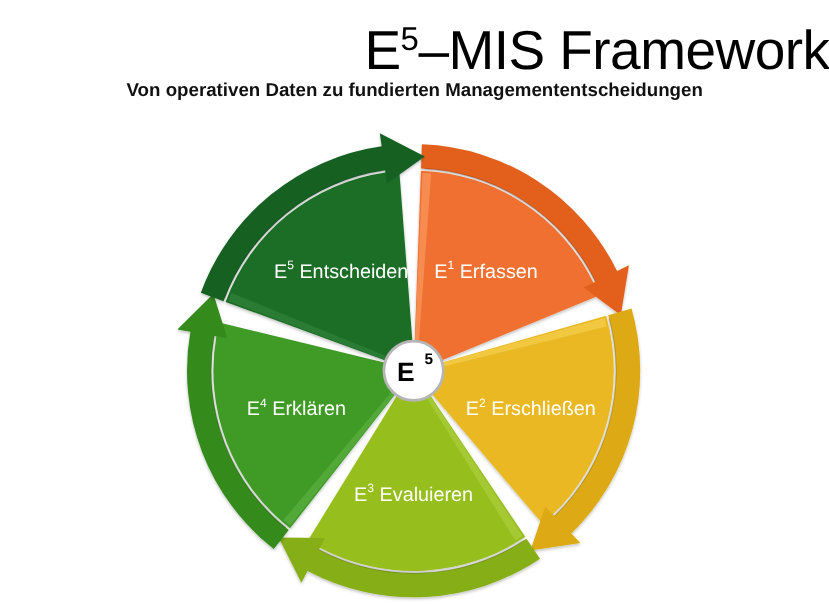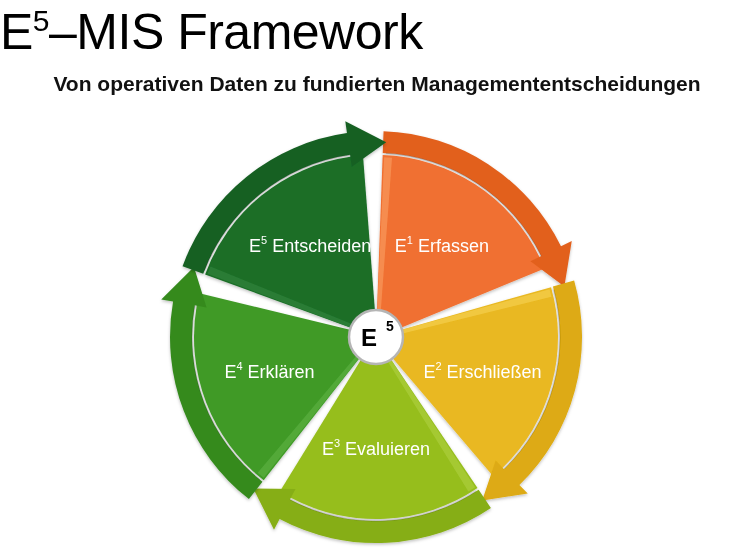--- a/index.html
+++ b/index.html
@@ -1,25 +1,25 @@
 <!DOCTYPE html>
 <html><head>
 <meta charset="utf-8">
 <style>
   html, body { margin: 0; padding: 0; background: #ffffff; }
   body { width: 754px; height: 549px; position: relative; overflow: hidden; font-family: "Liberation Sans", sans-serif; }
   .title {
-    position: absolute; left: 0; top: 2px; width: 754px; text-align: left;
+    position: absolute; left: 0; top: 16px; width: 754px; text-align: right;
     font-family: "Liberation Sans", sans-serif; font-size: 50px; color: #000; letter-spacing: -0.5px;
     line-height: 60px;
   }
   .title sup { font-size: 30px; vertical-align: 0; position: relative; top: -18px; }
   .subtitle {
     position: absolute; left: 0; top: 72px; width: 754px; text-align: center;
-    font-family: "Liberation Sans", sans-serif; font-weight: bold; font-size: 21px; color: #111;
+    font-family: "Liberation Sans", sans-serif; font-weight: bold; font-size: 17px; color: #111;
   }
   svg.wheel { position: absolute; left: 0; top: 0; }
   .seg-label { font-family: "Liberation Sans", sans-serif; font-size: 18px; fill: #ffffff; }
   .seg-label tspan.sup { font-size: 11px; }
   .center-text { font-family: "Liberation Sans", sans-serif; font-weight: bold; font-size: 24px; fill: #000; }
 </style>
 </head>
 <body>
 
 <div class="title"><span>E</span><sup>5</sup><span>–MIS Framework</span></div>

